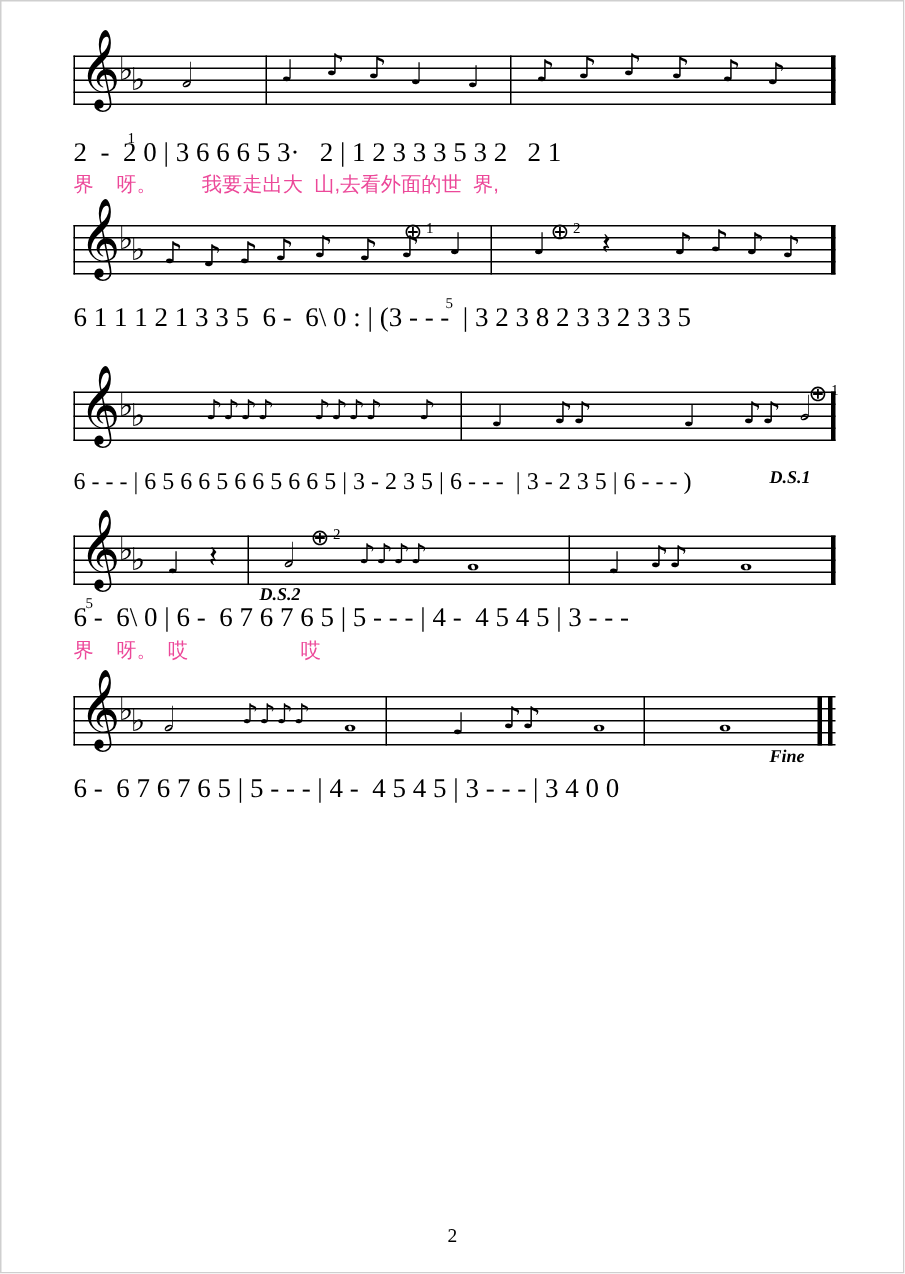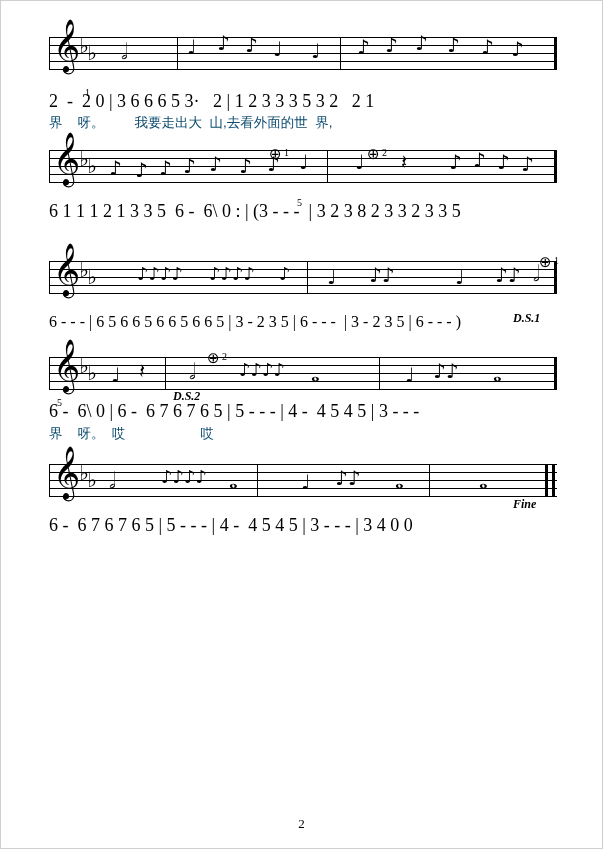--- a/index.html
+++ b/index.html
@@ -106,21 +106,21 @@
     letter-spacing: 0px;
     color: #000;
     white-space: pre;
   }
   .lyrics {
     position: absolute;
     left: 48px;
     width: 516px;
     font-family: "Liberation Sans", sans-serif;
     font-size: 13.5px;
-    color: #0c4a6e;
+    color: #ec4899;
     white-space: pre;
   }
   .marking {
     position: absolute;
     font-family: "Liberation Serif", serif;
     font-size: 12px;
     font-style: italic;
     color: #000;
     font-weight: bold;
     white-space: pre;

